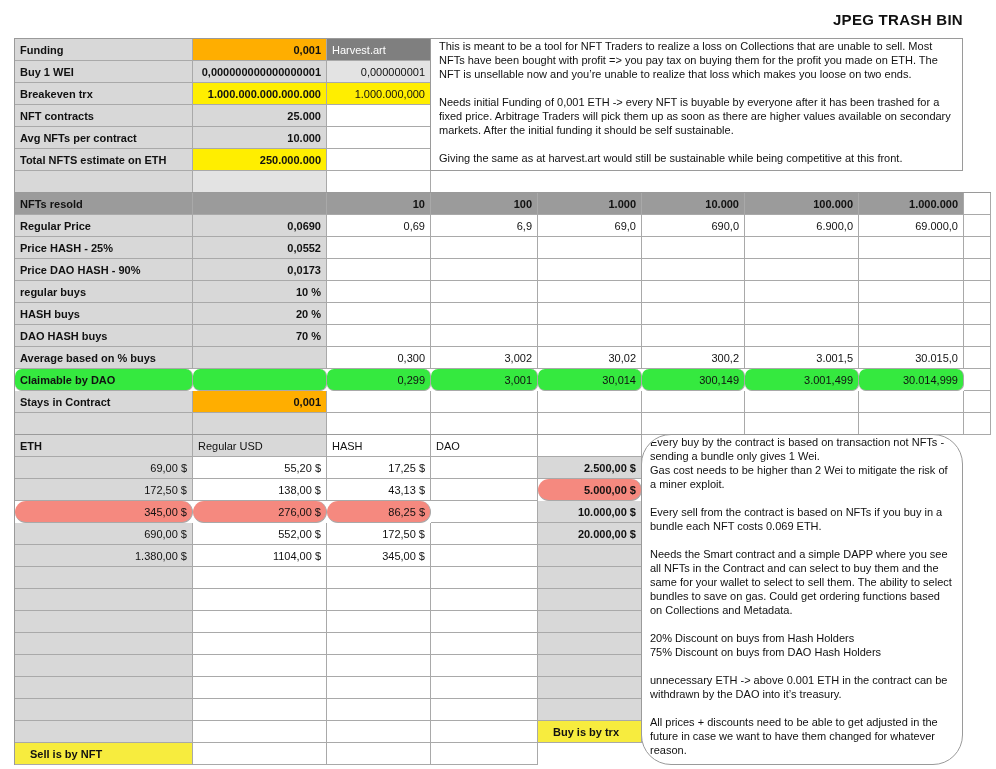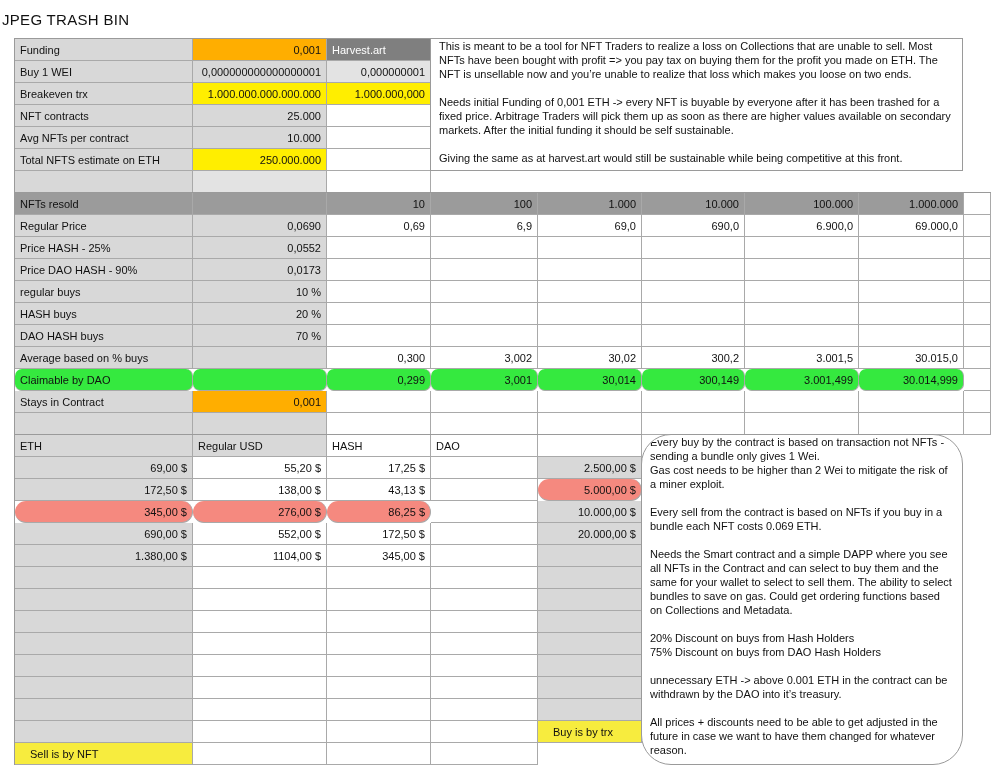--- a/index.html
+++ b/index.html
@@ -1,21 +1,21 @@
 <!DOCTYPE html>
 <html><head>
 <meta charset="utf-8">
 <style>
   html,body{margin:0;padding:0;background:#fff;}
   #frame{position:relative;width:996px;height:769px;background:#fff;font-family:"Liberation Sans",sans-serif;overflow:hidden;}
-  .ttl{position:absolute;top:11px;left:2px;width:949px;text-align:left;font-size:15px;font-weight:400;color:#111;letter-spacing:.3px;}
+  .ttl{position:absolute;top:11px;left:14px;width:949px;text-align:right;font-size:15px;font-weight:700;color:#111;letter-spacing:.3px;}
   .sec{position:absolute;display:grid;grid-auto-rows:22px;border-top:1px solid #9a9a9a;border-left:1px solid #9a9a9a;background:#fff;}
   .c{box-sizing:border-box;border-right:1px solid #a9a9a9;border-bottom:1px solid #a9a9a9;font-size:11px;color:#111;
      padding:0 5px;display:flex;align-items:center;white-space:nowrap;overflow:hidden;background:#fff;}
-  .b{font-weight:normal;}
+  .b{font-weight:bold;}
   .r{justify-content:flex-end;}
   .gy{background:#d8d8d8;}
   .g2{background:#e3e3e3;}
   .dk{background:#9b9b9b;}
   .hd{background:#7f7f7f;color:#fff;}
   .or{background:#ffae00;}
   .ye{background:#ffee00;}
   .y2{background:#f7ec3e;padding-left:15px;}
   .gr{background:#35e93f;border-radius:7px;}
   .rd{background:#f5897f;border-radius:11px;}

